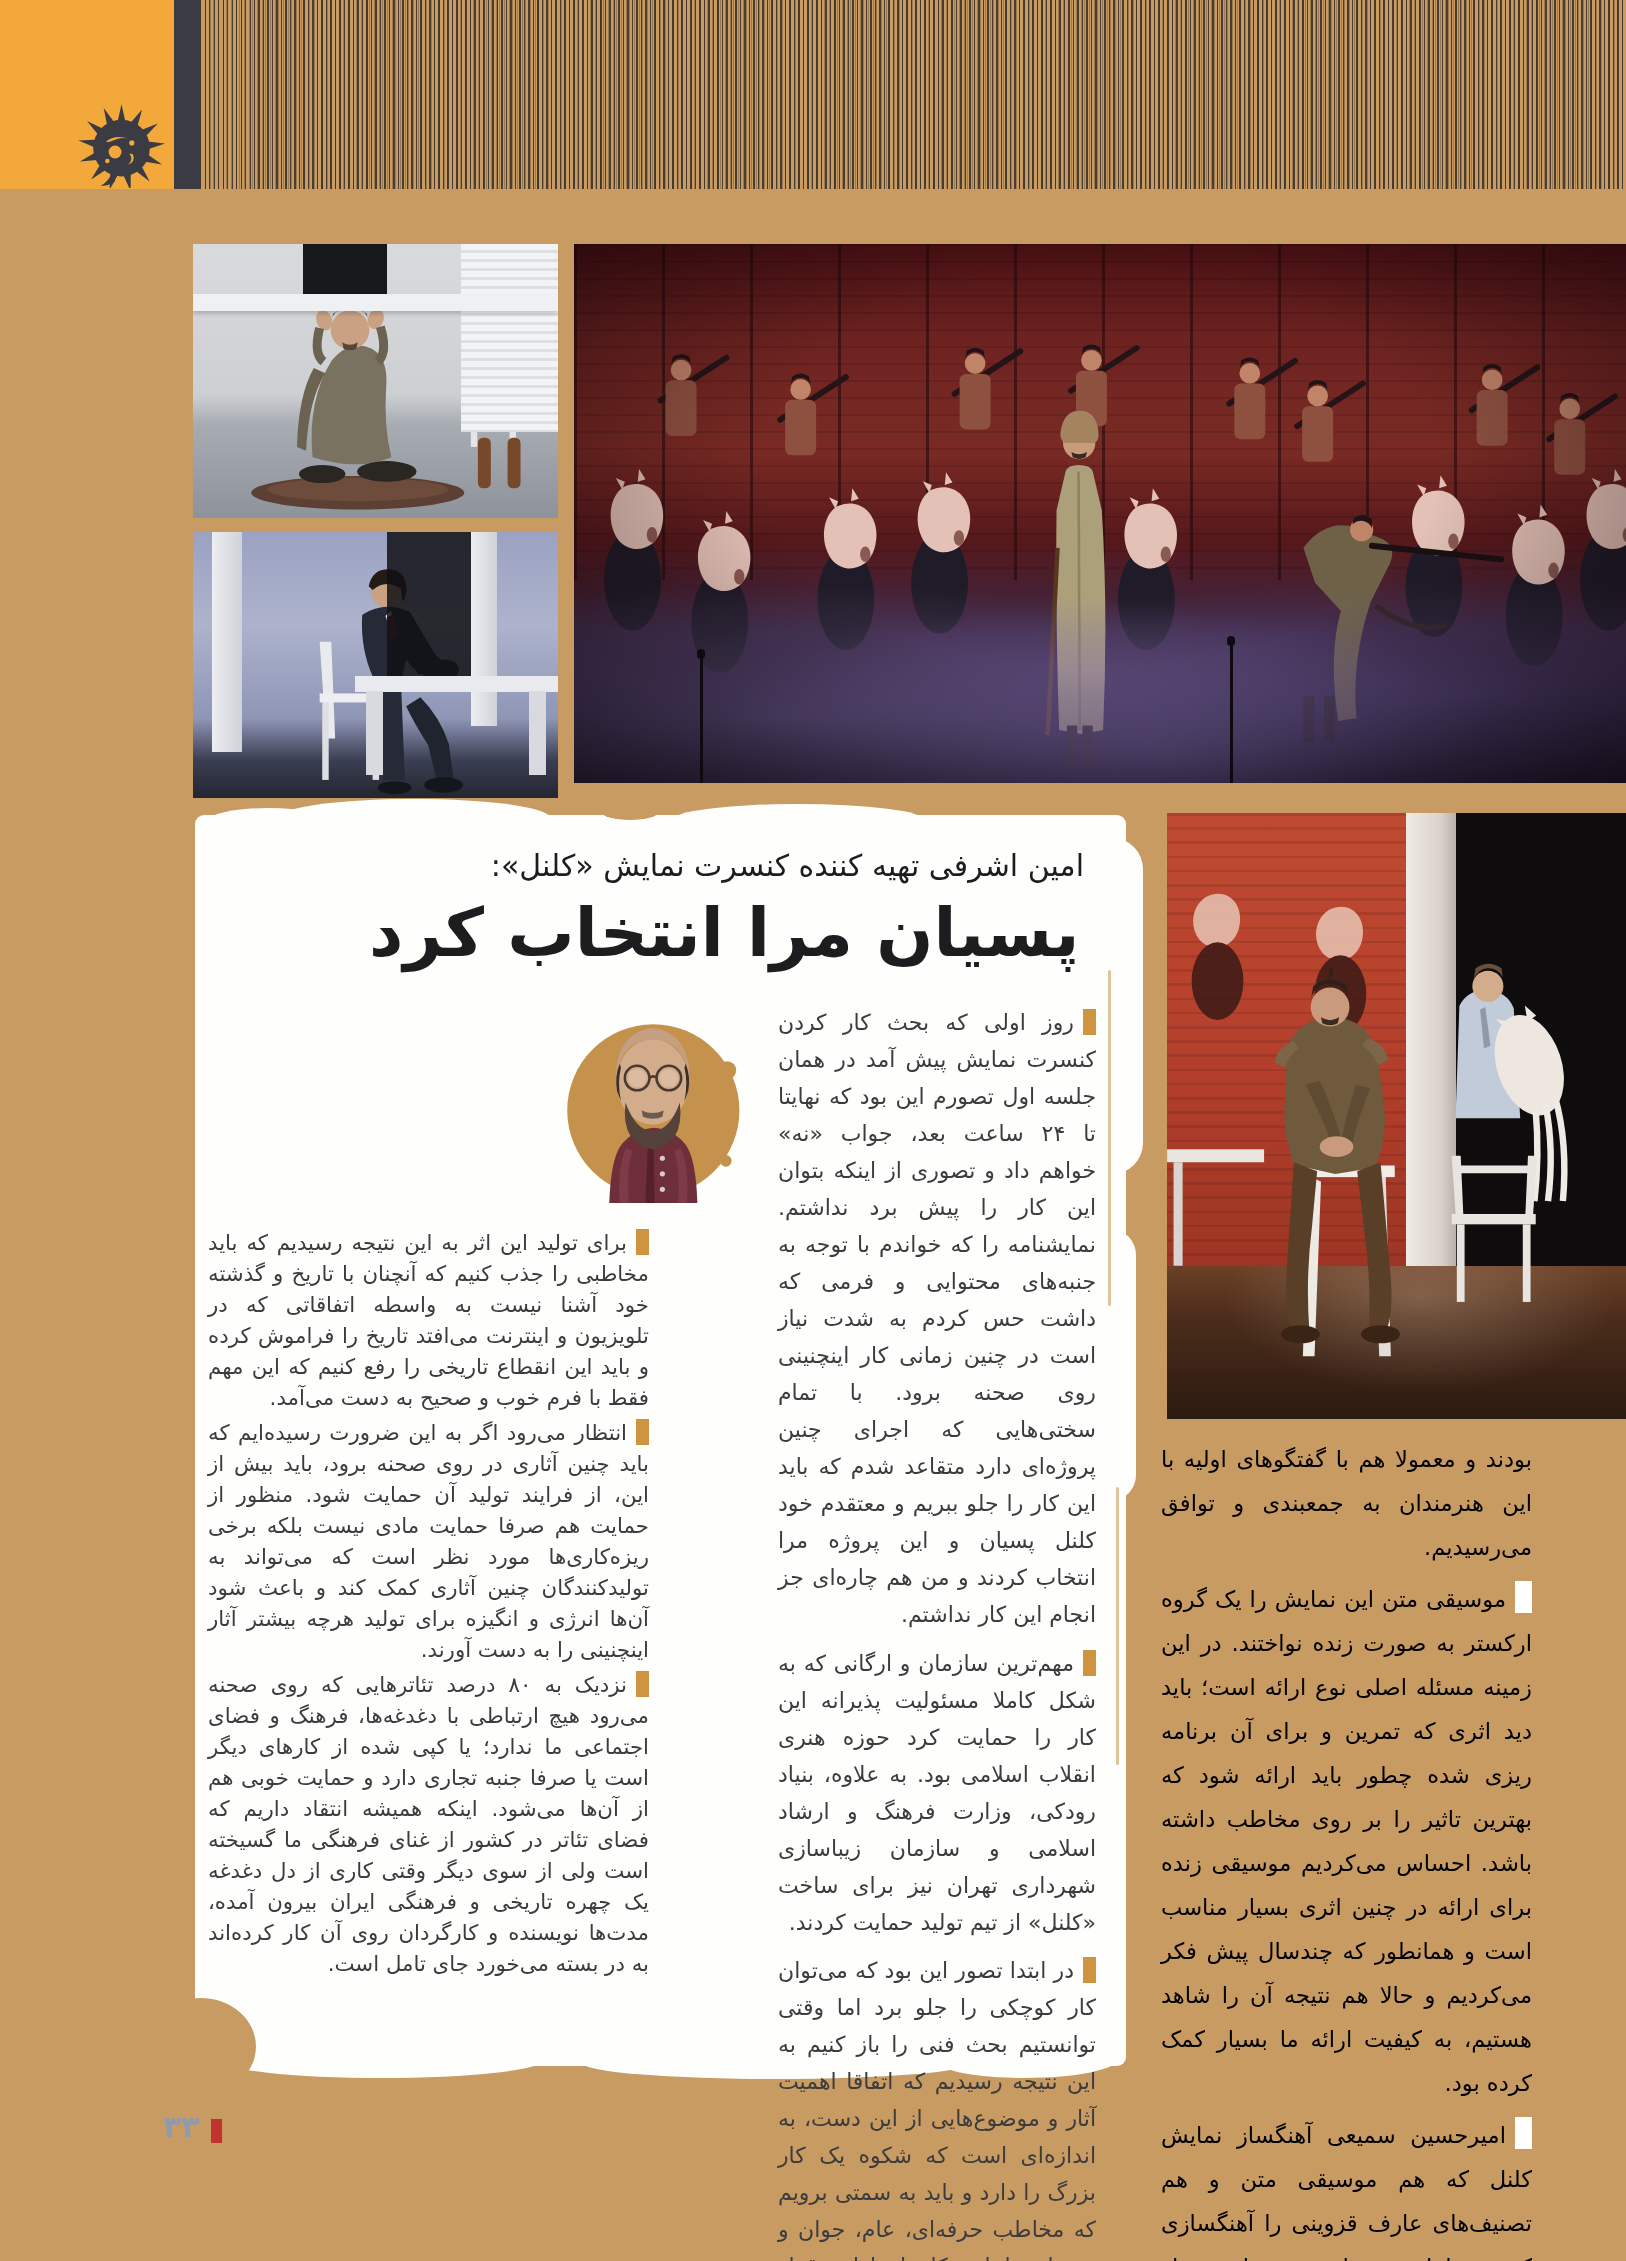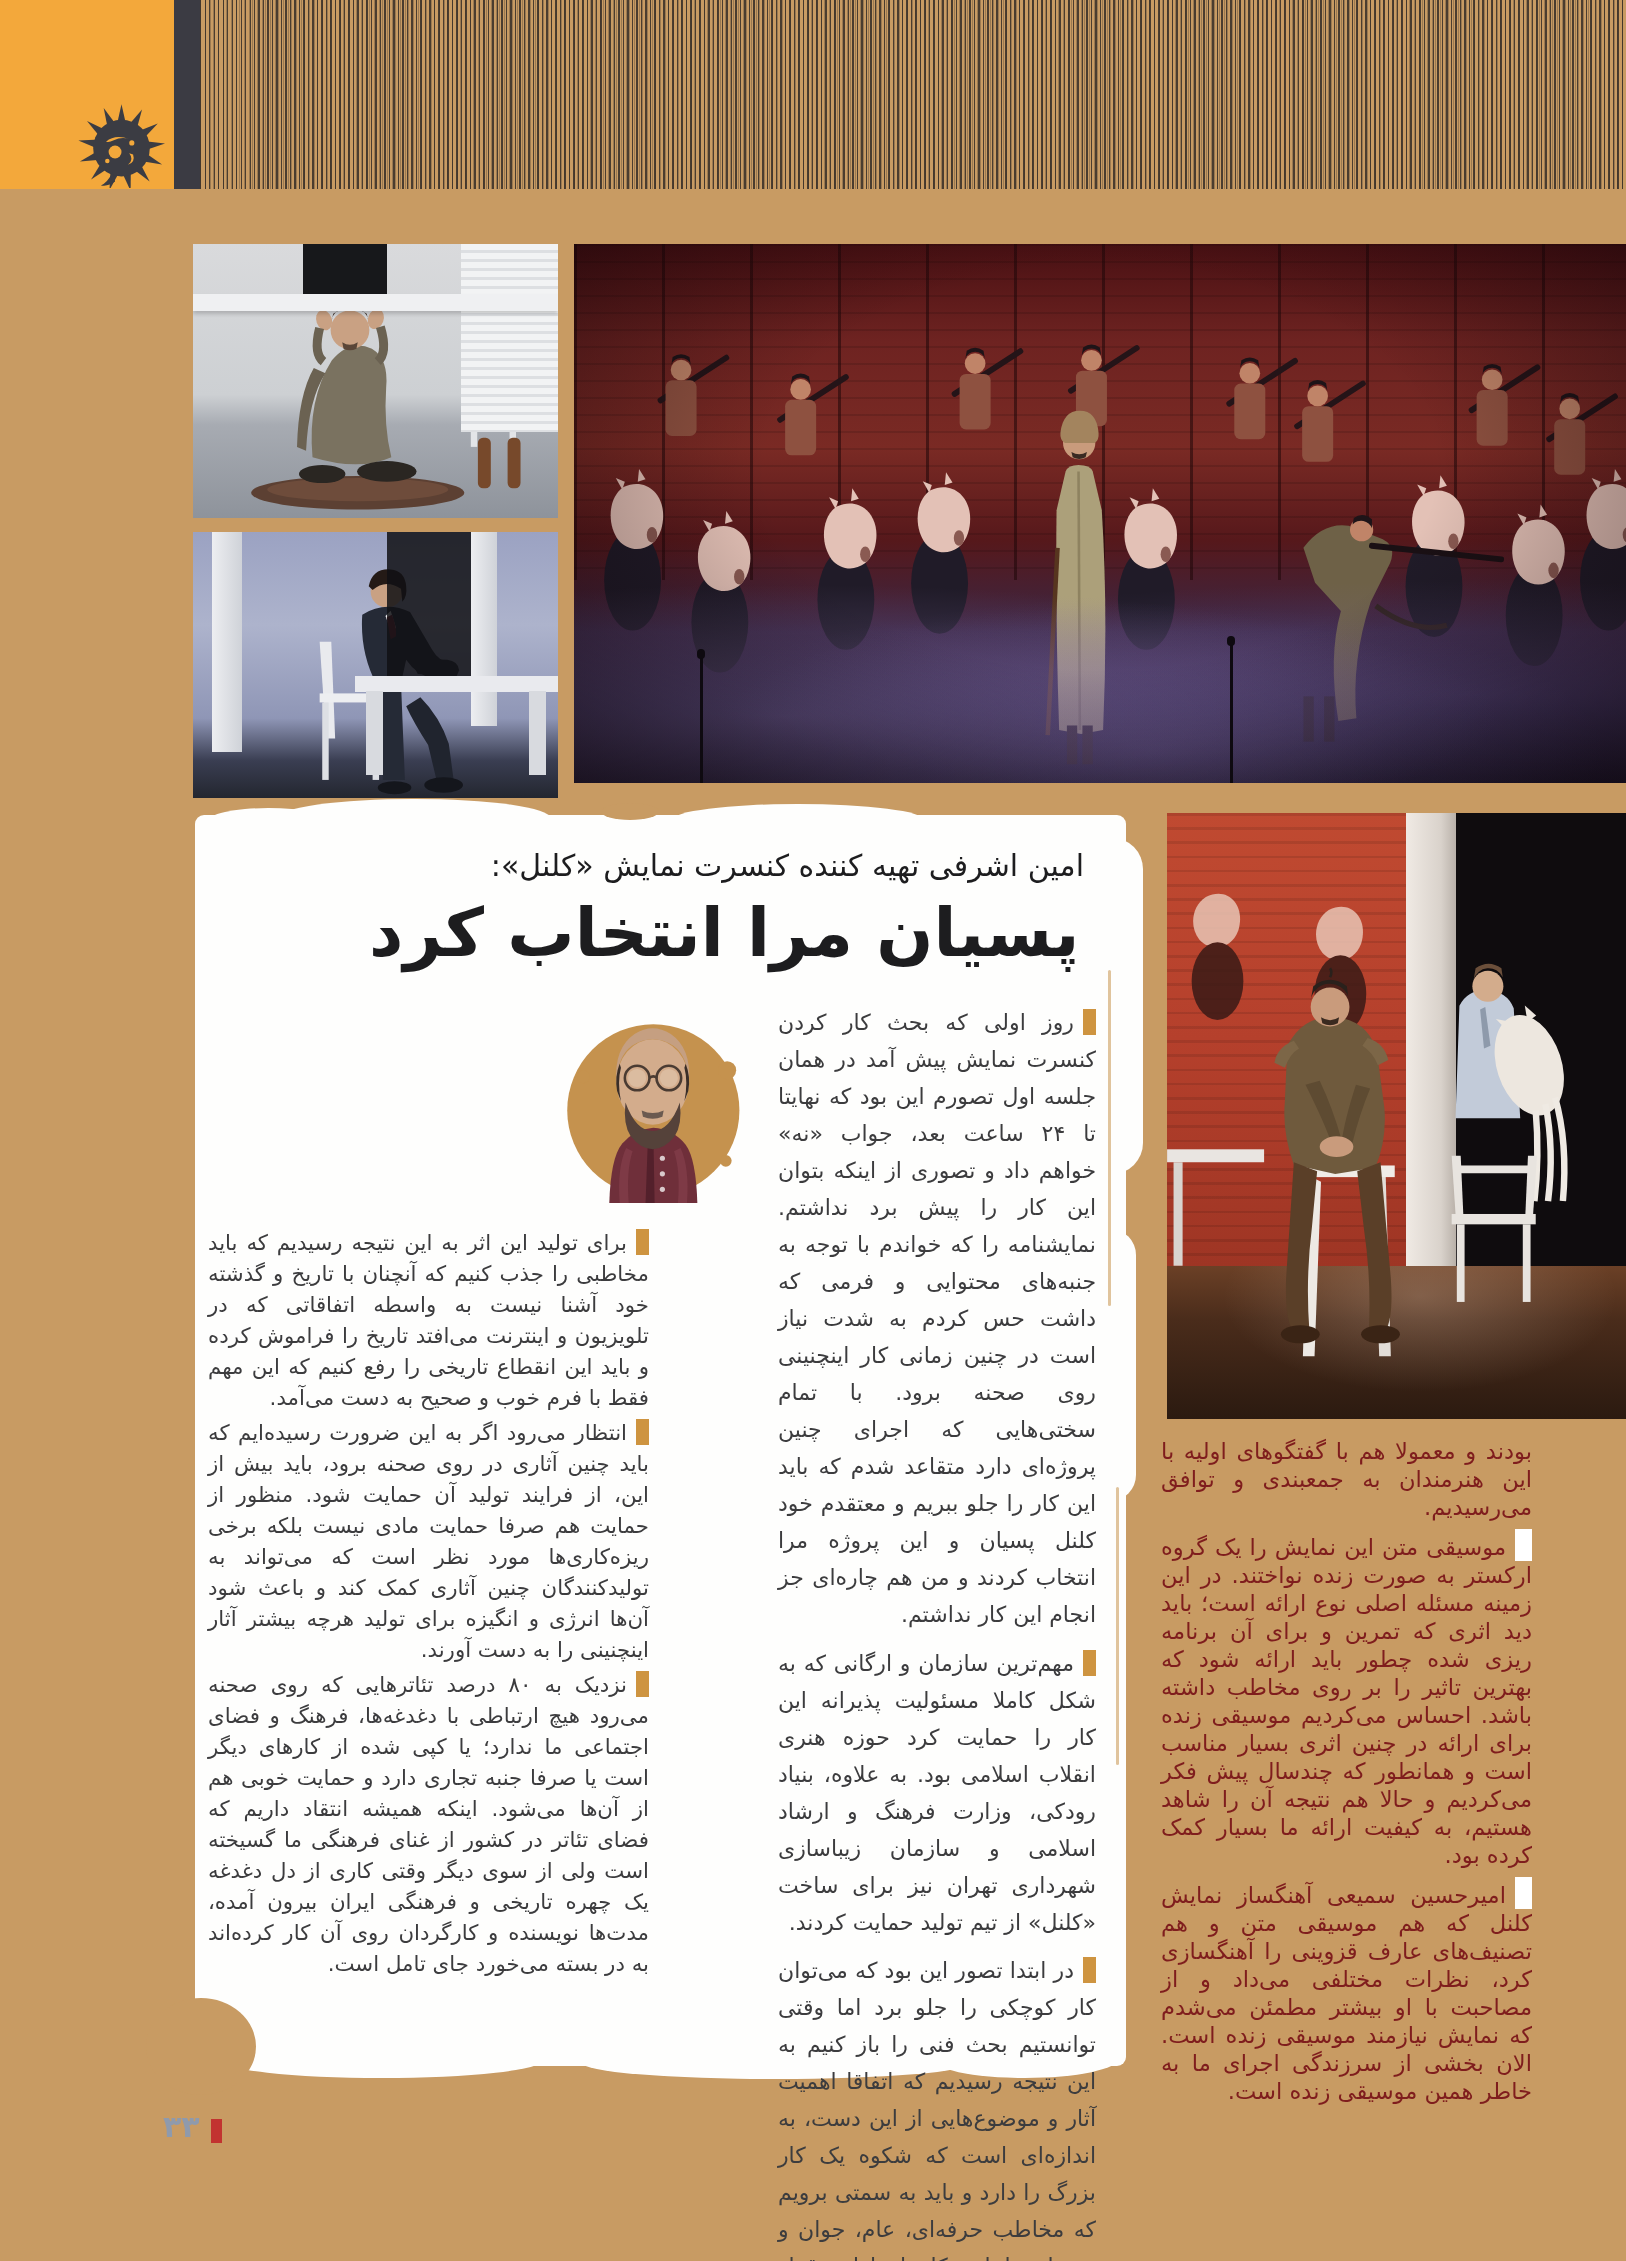--- a/index.html
+++ b/index.html
@@ -76,21 +76,21 @@
 
   
   .col{position:absolute;direction:rtl;text-align:justify;color:var(--ink);}
   .col p{margin:0 0 9px 0;}
   #col-right{left:778px;top:1004px;width:318px;height:1035px;font-size:22px;line-height:37px;}
   #col-right p{margin-bottom:11.6px;}
   #col-left-top{left:213px;top:1004px;width:357px;height:223px;font-size:21.3px;line-height:32px;}
   #col-left-top p{margin-bottom:2.6px;}
   #col-left-bottom{left:208px;top:1227px;width:441px;height:834px;font-size:21.3px;line-height:31px;}
   #col-left-bottom p{margin-bottom:3.9px;}
-  #col-tan{left:1161px;top:1437px;width:371px;height:711px;font-size:22.6px;line-height:28px;color:#7f1d1d;}
+  #col-tan{left:1161px;top:1437px;width:371px;height:711px;font-size:22.6px;line-height:44px;color:#000000;}
   #col-tan p{margin-bottom:7.8px;}
   .pmark{display:inline-block;width:13px;height:26px;background:var(--accent-gold);margin-left:9px;vertical-align:-5.2px;}
   #col-tan .pmark{width:17px;height:32px;background:#FFFFFF;vertical-align:-6.5px;}
 
   
   .portrait{position:absolute;left:564px;top:999px;width:178px;height:204px;}
 
   
   .pagenum{position:absolute;left:163px;top:2109px;width:45px;direction:rtl;text-align:left;
     font-size:30px;font-weight:bold;color:var(--num-blue);}

